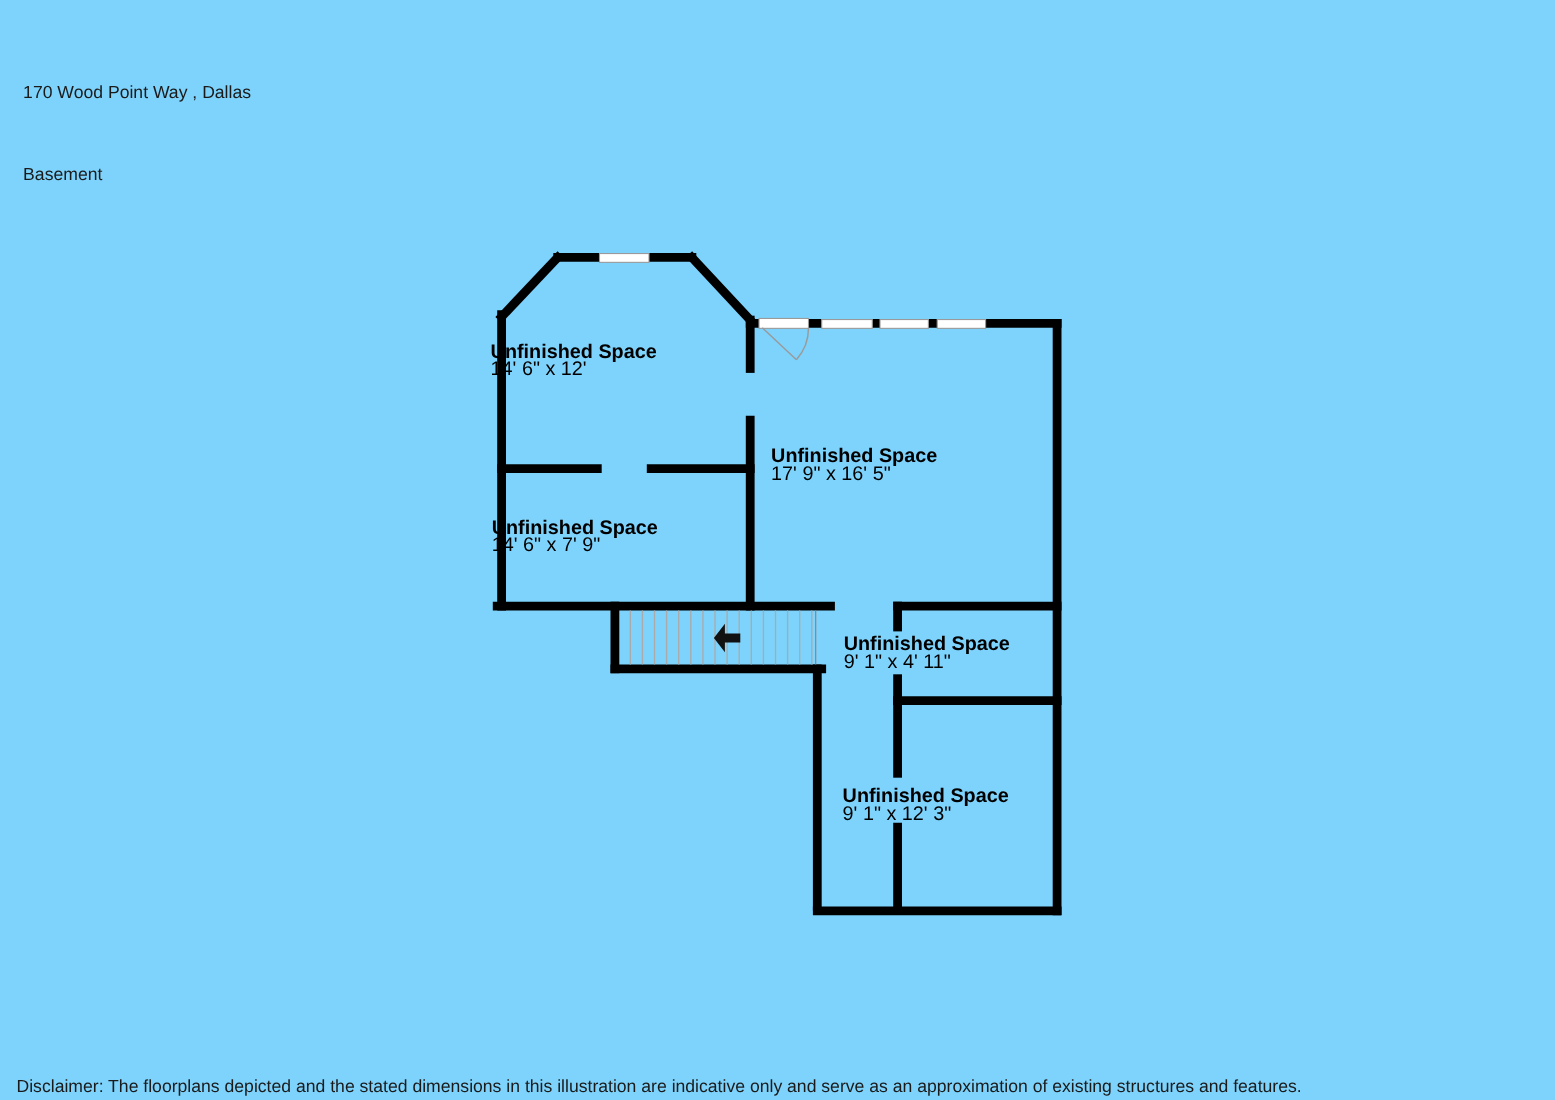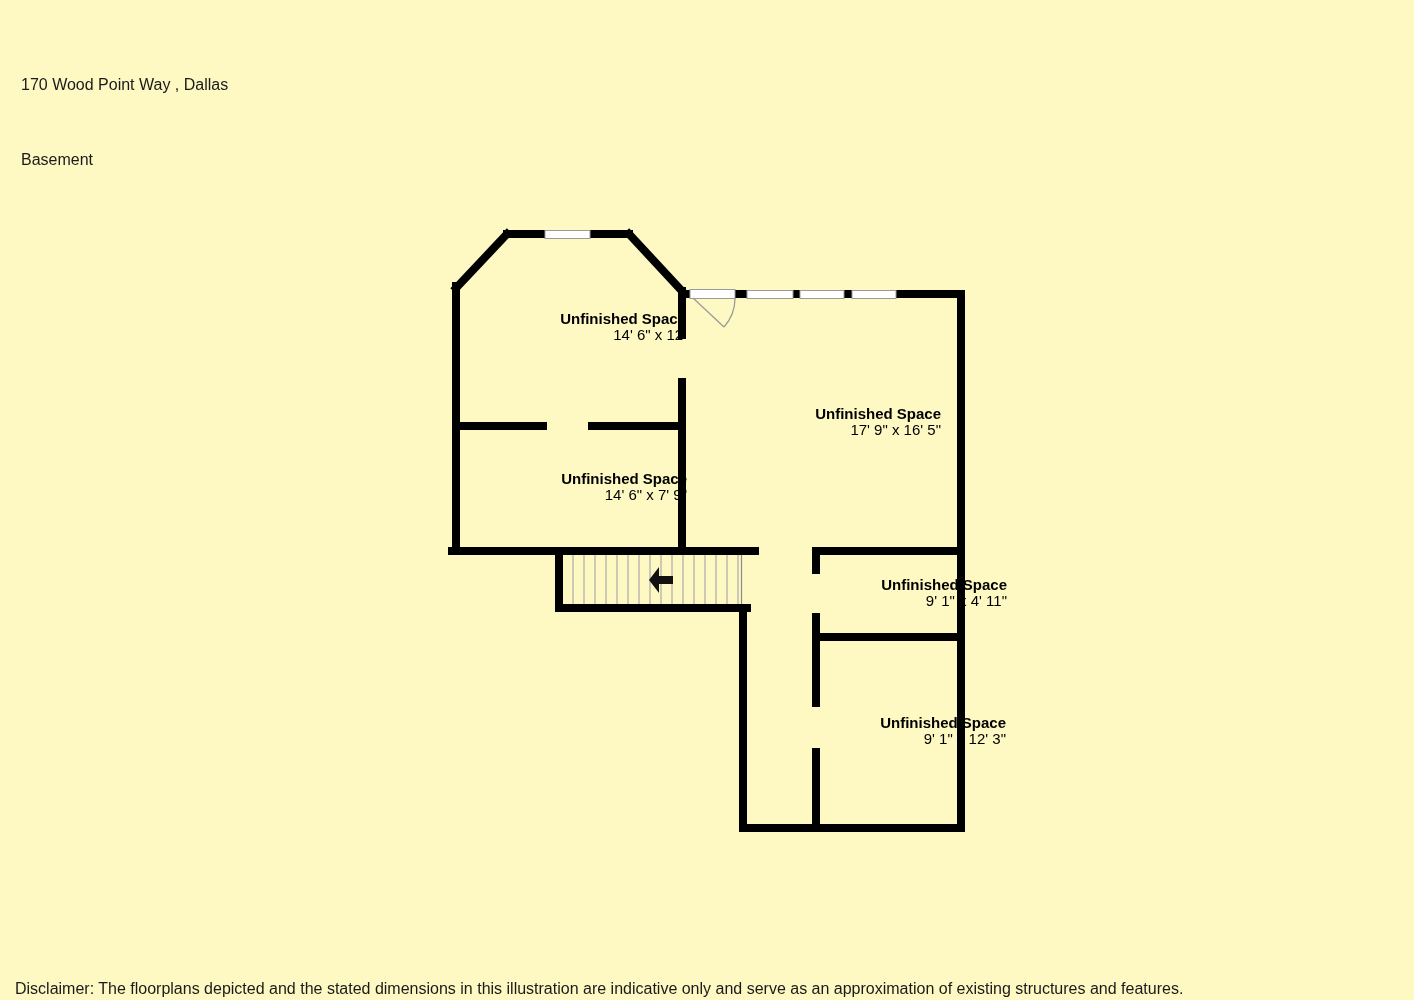--- a/index.html
+++ b/index.html
@@ -6,21 +6,21 @@
     margin: 0;
     padding: 0;
     background: #ffffff;
     font-family: "Liberation Sans", sans-serif;
     color: #000;
   }
   .page {
     position: relative;
     width: 1414px;
     height: 1000px;
-    background: #fef9c3;
+    background: #7dd3fc;
     overflow: hidden;
   }
   .header {
     position: absolute;
     left: 21px;
     top: 22px;
     font-size: 16px;
     line-height: 25px;
     color: #1a1a1a;
     white-space: pre;
@@ -28,22 +28,22 @@
   .plan-svg {
     position: absolute;
     left: 0;
     top: 0;
     width: 1414px;
     height: 1000px;
   }
   .room-label {
     position: absolute;
     width: 240px;
-    text-align: right;
-    font-size: 15px;
+    text-align: left;
+    font-size: 18px;
     line-height: 16px;
     color: #000;
   }
   .room-label .room-name { font-weight: bold; }
   .room-label .room-dims { font-weight: normal; }
   .disclaimer {
     position: absolute;
     left: 15px;
     top: 929px;
     font-size: 16px;

